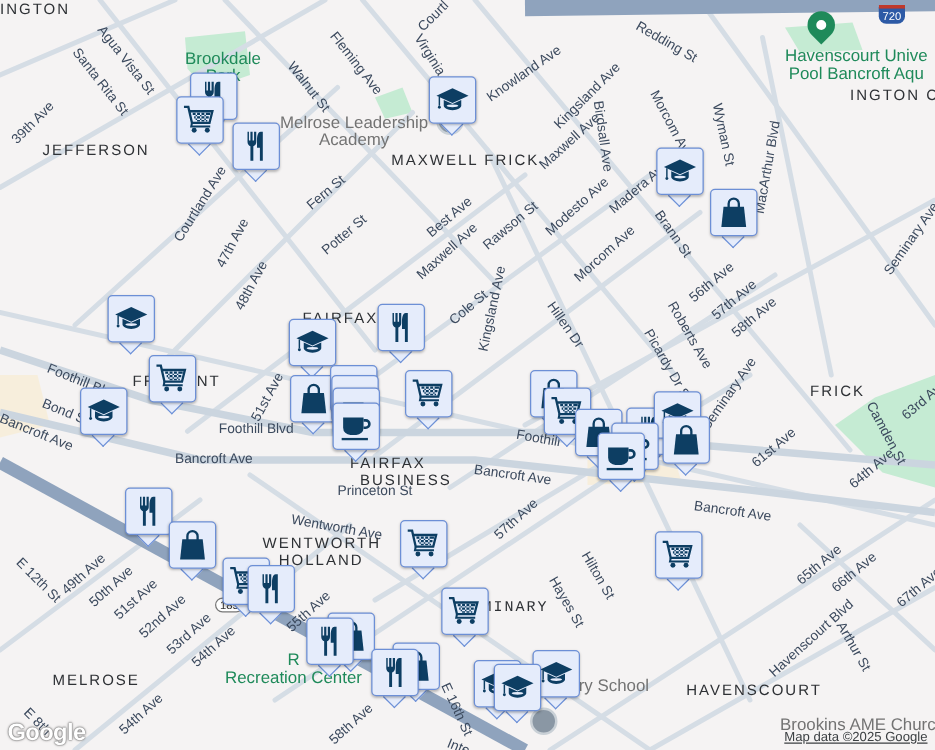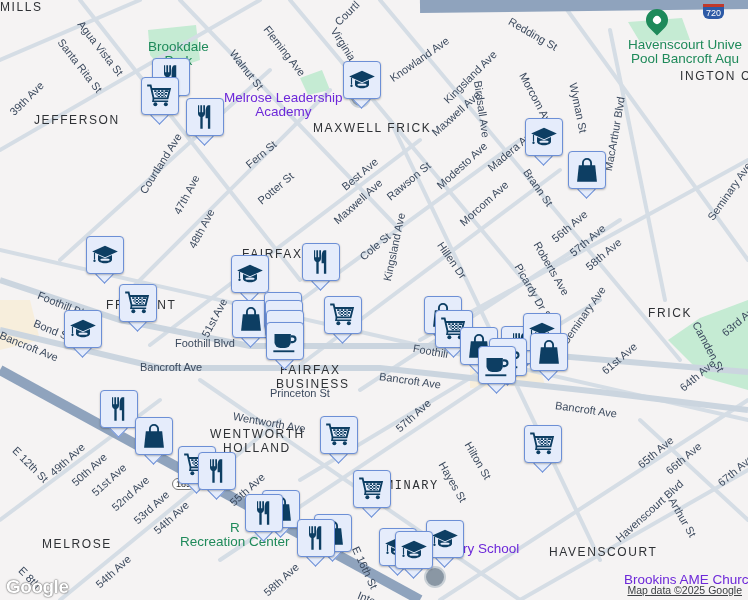--- a/index.html
+++ b/index.html
@@ -2,21 +2,21 @@
 <html><head>
 <meta charset="utf-8">
 <style>
   html, body { margin:0; padding:0; }
   body { width:748px; height:600px; overflow:hidden; background:#f5f3f3; font-family:"Liberation Sans", sans-serif; }
   #map { position:relative; width:748px; height:600px; overflow:hidden; background:#f5f3f3; }
   #roads { position:absolute; left:0; top:0; }
   .lbl { position:absolute; white-space:nowrap; font-size:11px; color:#3c4a5e; transform-origin:0 0; line-height:1; }
   .hood { position:absolute; white-space:nowrap; font-size:12px; letter-spacing:1.6px; color:#2e3135; font-weight:normal; line-height:1; }
   .poi { position:absolute; white-space:nowrap; font-size:13.5px; color:#1f8a5a; line-height:1.05; text-align:center; }
-  .poi-gray { color:#6d28d9; }
+  .poi-gray { color:#737373; }
   .marker { position:absolute; width:38px; height:46px; cursor:pointer; }
   .marker .box { position:absolute; left:0; top:0; width:36px; height:36px; background:#e5ecfb; border:1px solid #6c8fd6; border-radius:4px; box-shadow:0 1px 2px rgba(0,0,0,.25); display:flex; align-items:center; justify-content:center; }
   .marker .tip { position:absolute; left:12px; top:32px; width:12px; height:12px; background:#e5ecfb; border-right:1px solid #6c8fd6; border-bottom:1px solid #6c8fd6; transform:rotate(45deg); }
   .marker svg { width:28px; height:28px; position:relative; z-index:2; }
   .attrib { position:absolute; right:6px; bottom:4px; font-size:10.5px; color:#3c4043;text-decoration:underline; }
   .glogo { position:absolute; left:6px; bottom:2px; font-size:19px; font-weight:bold; color:#fff; letter-spacing:-0.5px; text-shadow:0 0 2px #666, 0 0 1px #444; }
   .shield { position:absolute; font-size:9px; color:#fff; background:#2d5aa6; border-radius:0 0 6px 6px; padding:1px 3px; border-top:3px solid #c0392b; }
   .shield2 { position:absolute; font-size:9px; color:#333; background:#fff; border:1px solid #777; border-radius:8px; padding:0 3px; }
   .pin { position:absolute; width:22px; height:22px; border-radius:50% 50% 50% 0; background:#1e8a5a; transform:rotate(-45deg); }
   .pin::after { content:""; position:absolute; left:7px; top:7px; width:8px; height:8px; border-radius:50%; background:#fff; }
@@ -139,28 +139,28 @@
       <div class="lbl" style="left: 110px; top: 505px; transform: rotate(-42deg);">52nd Ave</div>
       <div class="lbl" style="left: 132px; top: 518px; transform: rotate(-42deg);">53rd Ave</div>
       <div class="lbl" style="left: 152px; top: 528px; transform: rotate(-42deg);">54th Ave</div>
       <div class="lbl" style="left: 94px; top: 582px; transform: rotate(-42deg);">54th Ave</div>
       <div class="lbl" style="left: 262px; top: 590px; transform: rotate(-42deg);">58th Ave</div>
       <div class="lbl" style="left: 360px; top: 545px; transform: rotate(65deg);">E 16th St</div>
       <div class="lbl" style="left: 24px; top: 565px; transform: rotate(45deg);">E 8th</div>
       <div class="lbl" style="left: 360px; top: 590px; transform: rotate(22deg);">Inte</div>
     </div>
   <div id="hoods-layer">
-      <div class="hood" style="left: 0px; top: 1px;">MILLS</div>
+      <div class="hood" style="left: 0px; top: 1px;">INGTON</div>
       <div class="hood" style="left: 34px; top: 114px;">JEFFERSON</div>
       <div class="hood" style="left: 313px; top: 122px;">MAXWELL FRICK</div>
       <div class="hood" style="left: 680px; top: 70px;">INGTON CO</div>
       <div class="hood" style="left: 242px; top: 248px;">FAIRFAX</div>
       <div class="hood" style="left: 106px; top: 299px;">FREMONT</div>
       <div class="hood" style="left: 280px; top: 364px;">FAIRFAX</div>
-      <div class="hood" style="left: 276px; top: 378px;">BUSINESS</div>
+      <div class="hood" style="left: 288px; top: 378px;">BUSINESS</div>
       <div class="hood" style="left: 648px; top: 307px;">FRICK</div>
       <div class="hood" style="left: 210px; top: 428px;">WENTWORTH</div>
       <div class="hood" style="left: 223px; top: 442px;">HOLLAND</div>
       <div class="hood" style="left: 386px; top: 480px; font-family: Liberation Mono, monospace;">MINARY</div>
       <div class="hood" style="left: 42px; top: 538px;">MELROSE</div>
       <div class="hood" style="left: 549px; top: 546px;">HAVENSCOURT</div>
     </div>
   <div id="poi-layer">
       <div class="poi" style="left: 148px; top: 40px;">
         <div>Brookdale</div>

